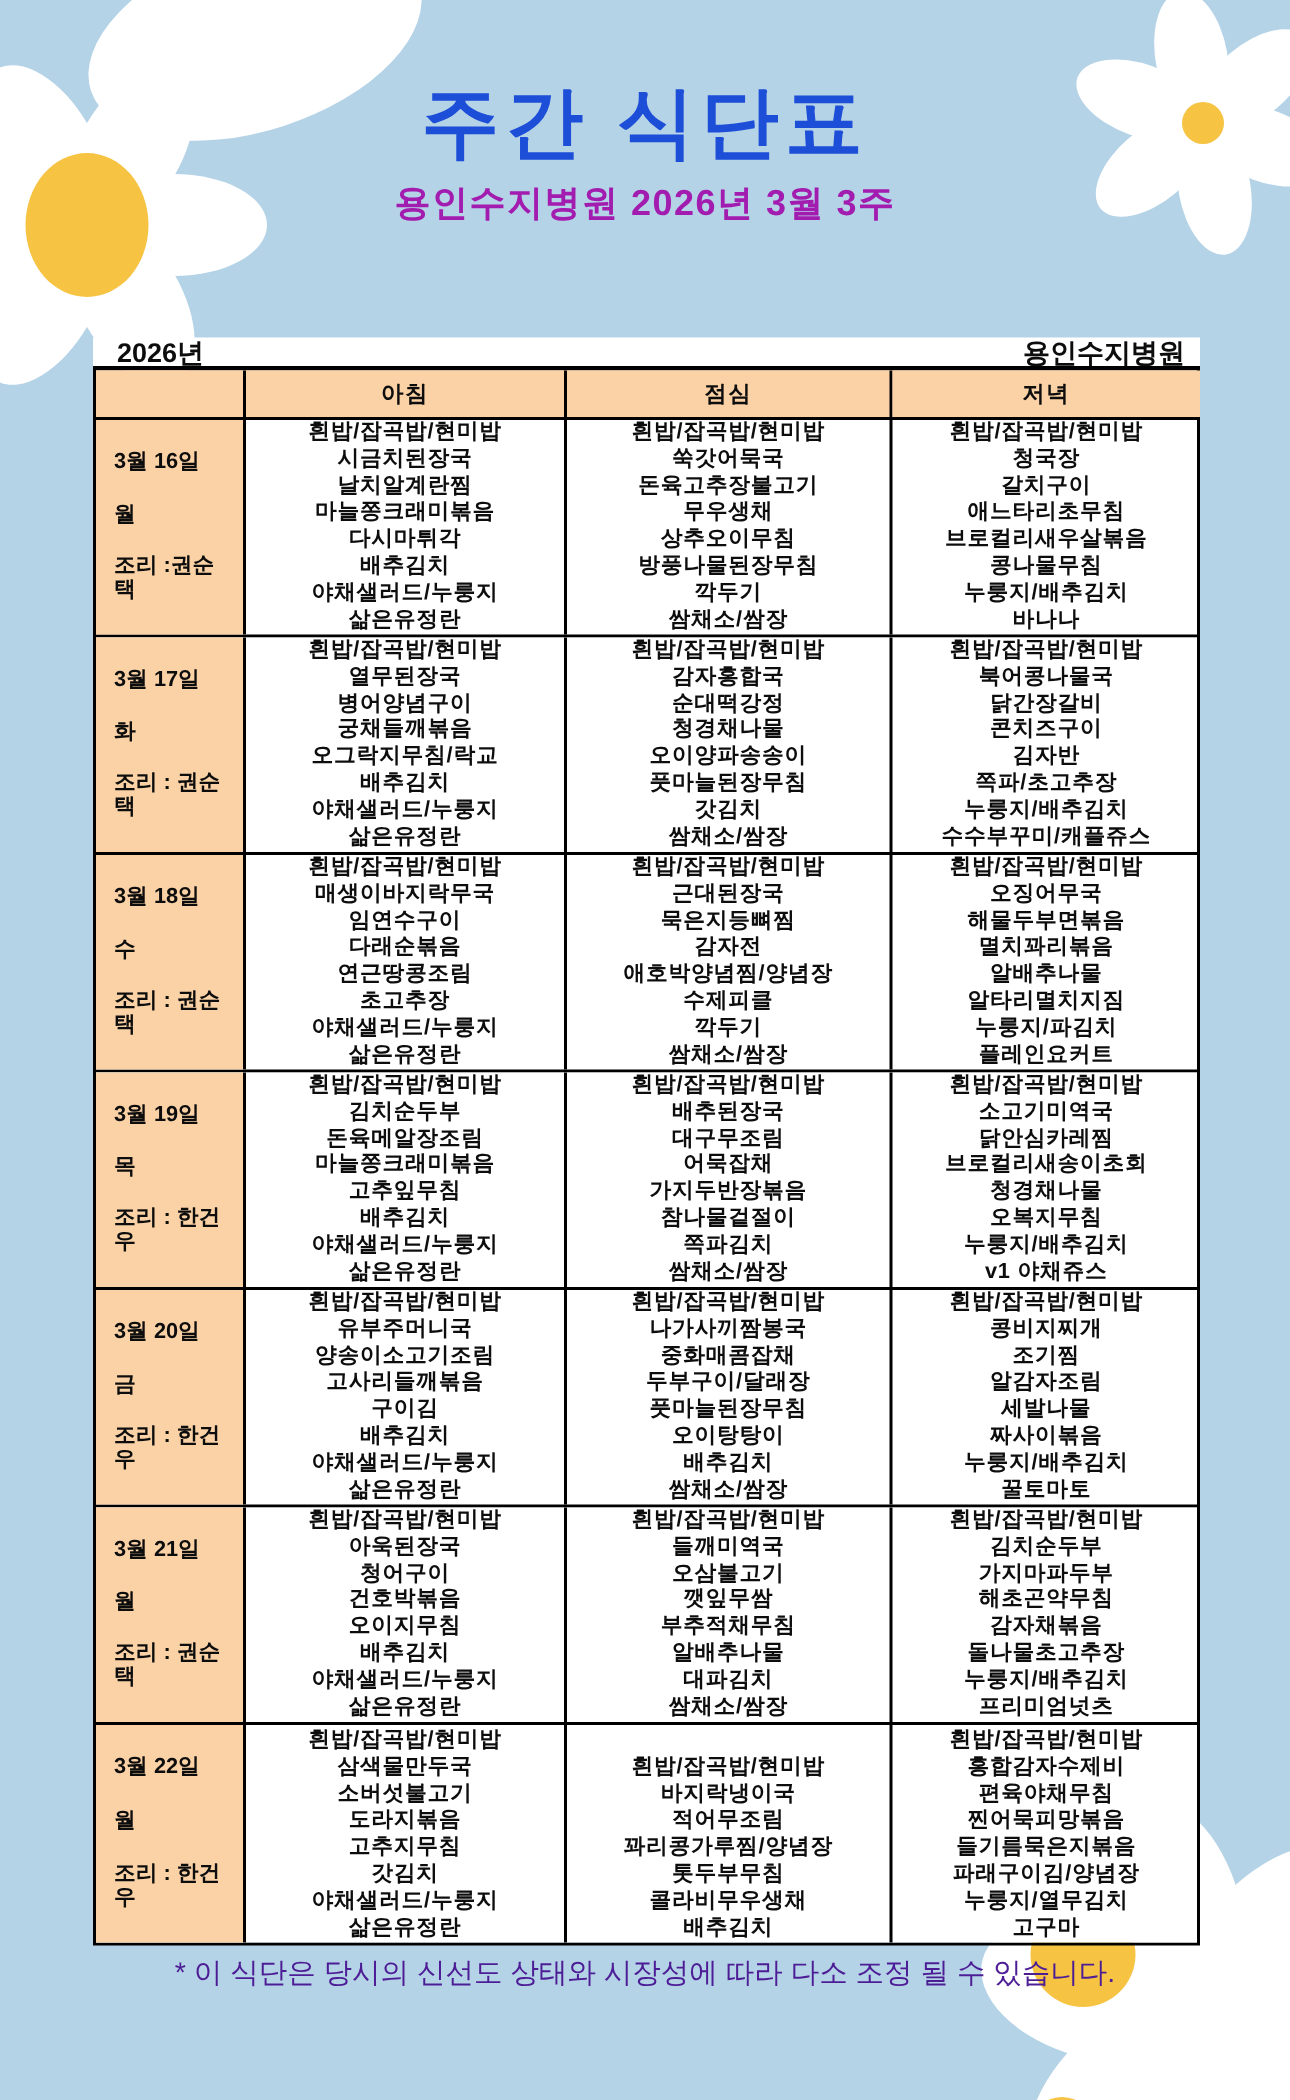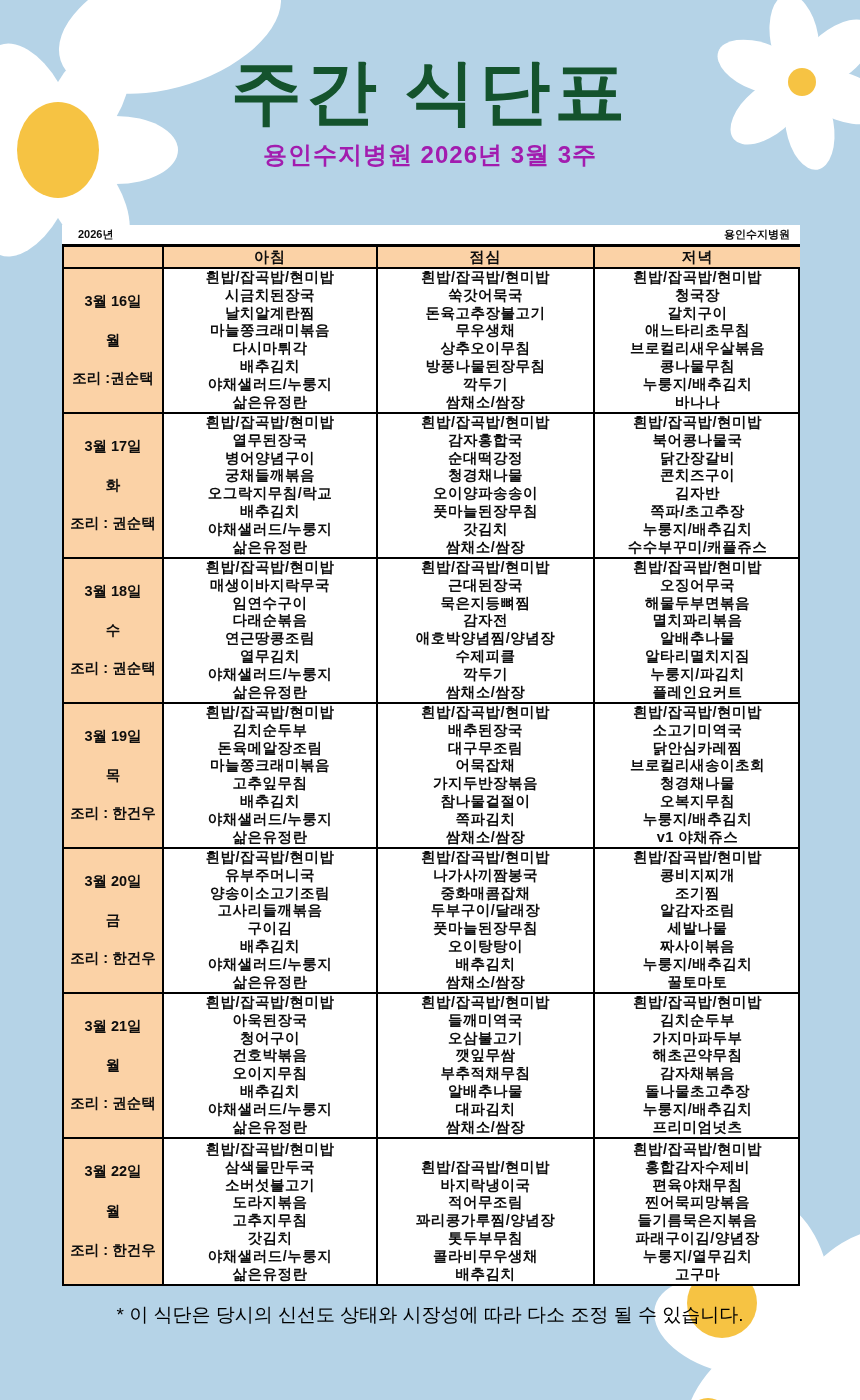--- a/index.html
+++ b/index.html
@@ -16,63 +16,63 @@
     position:relative;
     width:860px;height:1400px;
     background:var(--bg);
     overflow:hidden;
     font-family:"Liberation Sans","DejaVu Sans",sans-serif;
     color:var(--ink);
   }
   .deco{position:absolute;pointer-events:none;z-index:0;}
   .header{position:relative;z-index:2;text-align:center;padding-top:55px;}
   .title{
-    font-size:71px;font-weight:700;letter-spacing:4px;
-    color:#14532d;line-height:1.05;
+    font-size:52px;font-weight:700;letter-spacing:4px;
+    color:#1d4ed8;line-height:1.05;
   }
   .subtitle{
     margin-top:9px;font-size:24px;font-weight:700;letter-spacing:1px;color:#a21caf;
   }
   .menu-table{
     position:absolute;left:62px;top:225px;width:738px;z-index:3;
     font-weight:700;
   }
   .meta-row{
     display:flex;justify-content:space-between;align-items:center;
     background:#ffffff;height:19px;padding:0 10px 0 16px;
-    font-size:11px;font-weight:700;
+    font-size:18px;font-weight:700;
   }
   .bordered{border:2px solid var(--border);border-top-width:3px;}
   .grid-row{display:grid;grid-template-columns:100px 214px 217px 205px;}
   .cell{border-right:2px solid var(--border);overflow:hidden;justify-content:flex-end;}
   .cell:last-child{border-right:none;}
-  .head-row{background:var(--peach);height:22px;border-bottom:2px solid var(--border);}
+  .head-row{background:var(--peach);height:33px;border-bottom:2px solid var(--border);}
   .head-cell{
     display:flex;align-items:center;justify-content:center;
     font-size:15px;letter-spacing:1px;background:var(--peach);
   }
   .day-row{height:145px;border-bottom:2px solid var(--border);background:var(--cell-bg);}
   .day-row:last-child{border-bottom:none;}
   .date-cell{
     background:var(--peach);
     display:flex;flex-direction:column;justify-content:space-evenly;
-    text-align:center;font-size:14.5px;letter-spacing:0;line-height:1.1;
-    padding:2px 1px;
+    text-align:left;font-size:14.5px;letter-spacing:0;line-height:1.1;
+    padding:2px 12px;
   }
   .meal-cell{
     display:flex;flex-direction:column;align-items:stretch;
     padding-top:1px;
   }
   .menu-line{
     text-align:center;font-size:14.5px;line-height:17.9px;
     letter-spacing:0.5px;white-space:nowrap;
   }
   .footnote{
     position:absolute;left:0;top:1302px;width:100%;
-    text-align:center;font-size:19px;letter-spacing:0;z-index:2;color:#000000;
+    text-align:center;font-size:19px;letter-spacing:0;z-index:2;color:#4c1d95;
   }
 </style>
 </head>
 <body>
 
 <svg class="deco" style="left:-60px;top:0;" width="380" height="330" viewBox="0 0 380 330">
   <ellipse cx="230" cy="25" rx="115" ry="62" fill="#ffffff" transform="rotate(-18 230 25)"></ellipse>
   <g transform="translate(118,150)">
     <ellipse rx="62" ry="34" cx="58" fill="#ffffff"></ellipse>
     <ellipse rx="62" ry="34" cx="58" fill="#ffffff" transform="rotate(60)"></ellipse>
@@ -209,21 +209,21 @@
             <div>3월 18일</div>
             <div>수</div>
             <div>조리 : 권순택</div>
           </div>
           <div class="cell meal-cell">
             <div class="menu-line">흰밥/잡곡밥/현미밥</div>
             <div class="menu-line">매생이바지락무국</div>
             <div class="menu-line">임연수구이</div>
             <div class="menu-line">다래순볶음</div>
             <div class="menu-line">연근땅콩조림</div>
-            <div class="menu-line">열무김치</div>
+            <div class="menu-line">초고추장</div>
             <div class="menu-line">야채샐러드/누룽지</div>
             <div class="menu-line">삶은유정란</div>
           </div>
           <div class="cell meal-cell">
             <div class="menu-line">흰밥/잡곡밥/현미밥</div>
             <div class="menu-line">근대된장국</div>
             <div class="menu-line">묵은지등뼈찜</div>
             <div class="menu-line">감자전</div>
             <div class="menu-line">애호박양념찜/양념장</div>
             <div class="menu-line">수제피클</div>

